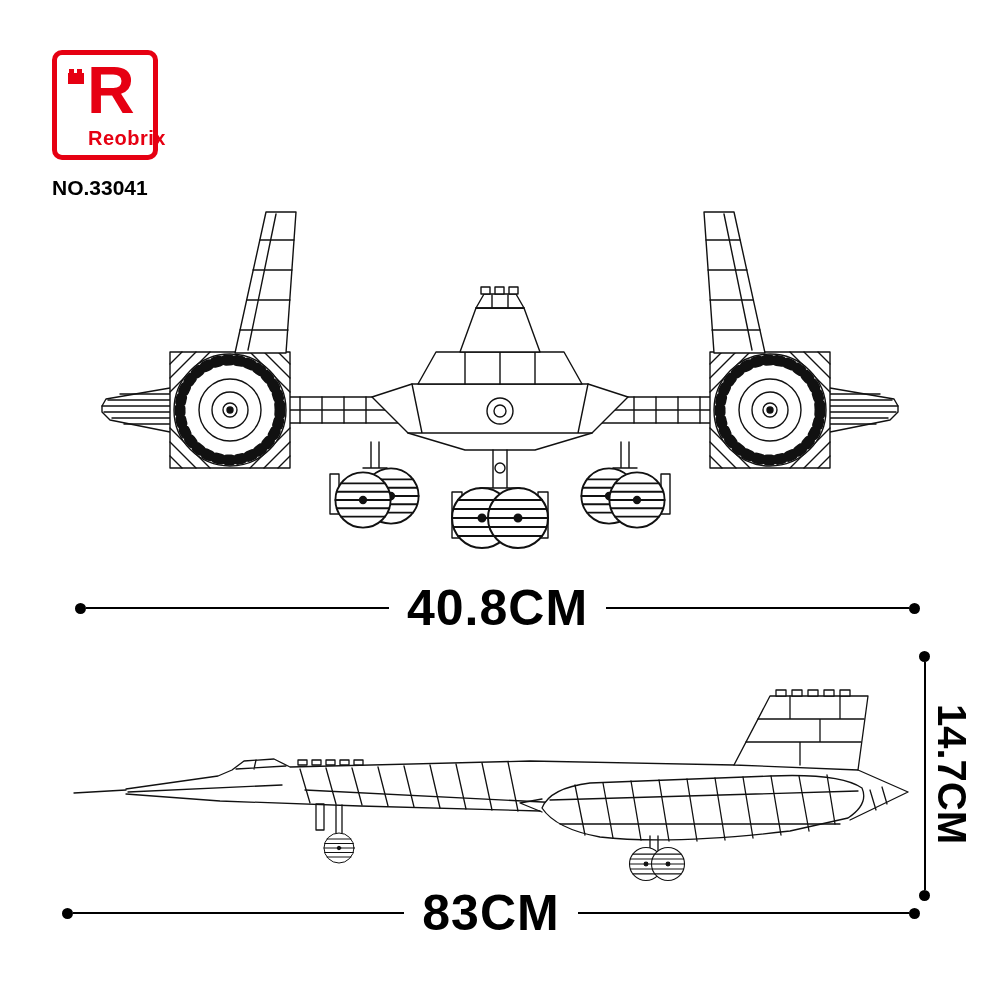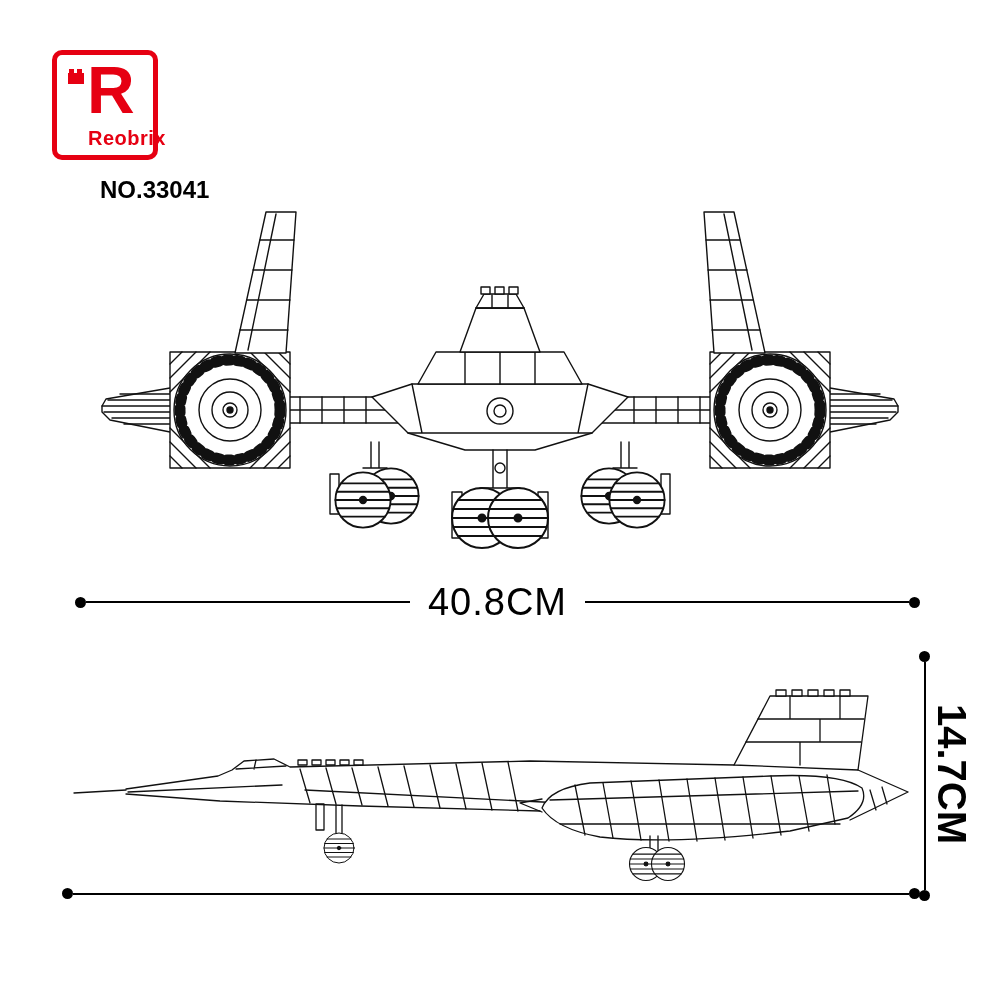--- a/index.html
+++ b/index.html
@@ -10,32 +10,32 @@
   .logo-box{position:absolute;left:52px;top:50px;width:96px;height:100px;
             border:5px solid var(--accent,#e60012);border-radius:10px;background:#fff;}
   .logo-letter{position:absolute;left:30px;top:2px;font-size:66px;line-height:1;
                font-weight:900;color:var(--accent,#e60012);}
   .logo-brick{position:absolute;left:11px;top:18px;width:16px;height:11px;background:var(--accent,#e60012);}
   .logo-brick i{position:absolute;top:-4px;width:5px;height:4px;background:var(--accent,#e60012);}
   .logo-brick i:first-child{left:1px;}
   .logo-brick i:last-child{left:9px;}
   .logo-name{position:absolute;bottom:5px;left:0;right:0;text-align:center;
              font-size:20px;font-weight:700;letter-spacing:.5px;color:var(--accent,#e60012);margin-left:31px;}
-  .model-no{position:absolute;left:52px;top:176px;font-size:24px;font-weight:900;margin-left:48px;}
+  .model-no{position:absolute;left:52px;top:176px;font-size:21px;font-weight:900;}
 
   
   .drawing{position:absolute;color:var(--line,#111);}
   .front-view{left:80px;top:200px;width:840px;height:365px;}
   .side-view{left:70px;top:672px;width:860px;height:230px;}
 
   
   .dim-h{position:absolute;display:flex;align-items:center;}
   .seg{flex:1;height:2px;background:#000;}
   .dot{width:11px;height:11px;border-radius:50%;background:#000;flex:0 0 auto;}
-  .dim-label{font-size:38px;font-weight:400;letter-spacing:1px;padding:0 18px;line-height:1;white-space:nowrap;}
+  .dim-label{font-size:50px;font-weight:700;letter-spacing:1px;padding:0 18px;line-height:1;white-space:nowrap;}
   .dim-width{left:75px;top:583px;width:845px;}
   .dim-length{left:62px;top:888px;width:858px;}
   .dim-v{position:absolute;left:919px;top:651px;height:250px;width:11px;
          display:flex;flex-direction:column;align-items:center;}
   .dim-v .seg{flex:1;width:2px;height:auto;}
   .dim-v-label{position:absolute;left:872px;top:754px;width:160px;text-align:center;
                font-size:40px;font-weight:900;line-height:1;transform:rotate(90deg);white-space:nowrap;}
 </style>
 </head>
 <body>
@@ -226,17 +226,18 @@
   <div class="dim-v">
     <span class="dot"></span>
     <span class="seg"></span>
     <span class="dot"></span>
   </div>
   <div class="dim-v-label">14.7CM</div>
 
   <div class="dim-h dim-length">
     <span class="dot"></span>
     <span class="seg"></span>
+    <span class="dim-label">83CM</span>
     <span class="seg"></span>
     <span class="dot"></span>
   </div>
 
 </div>
 
 </body></html>

